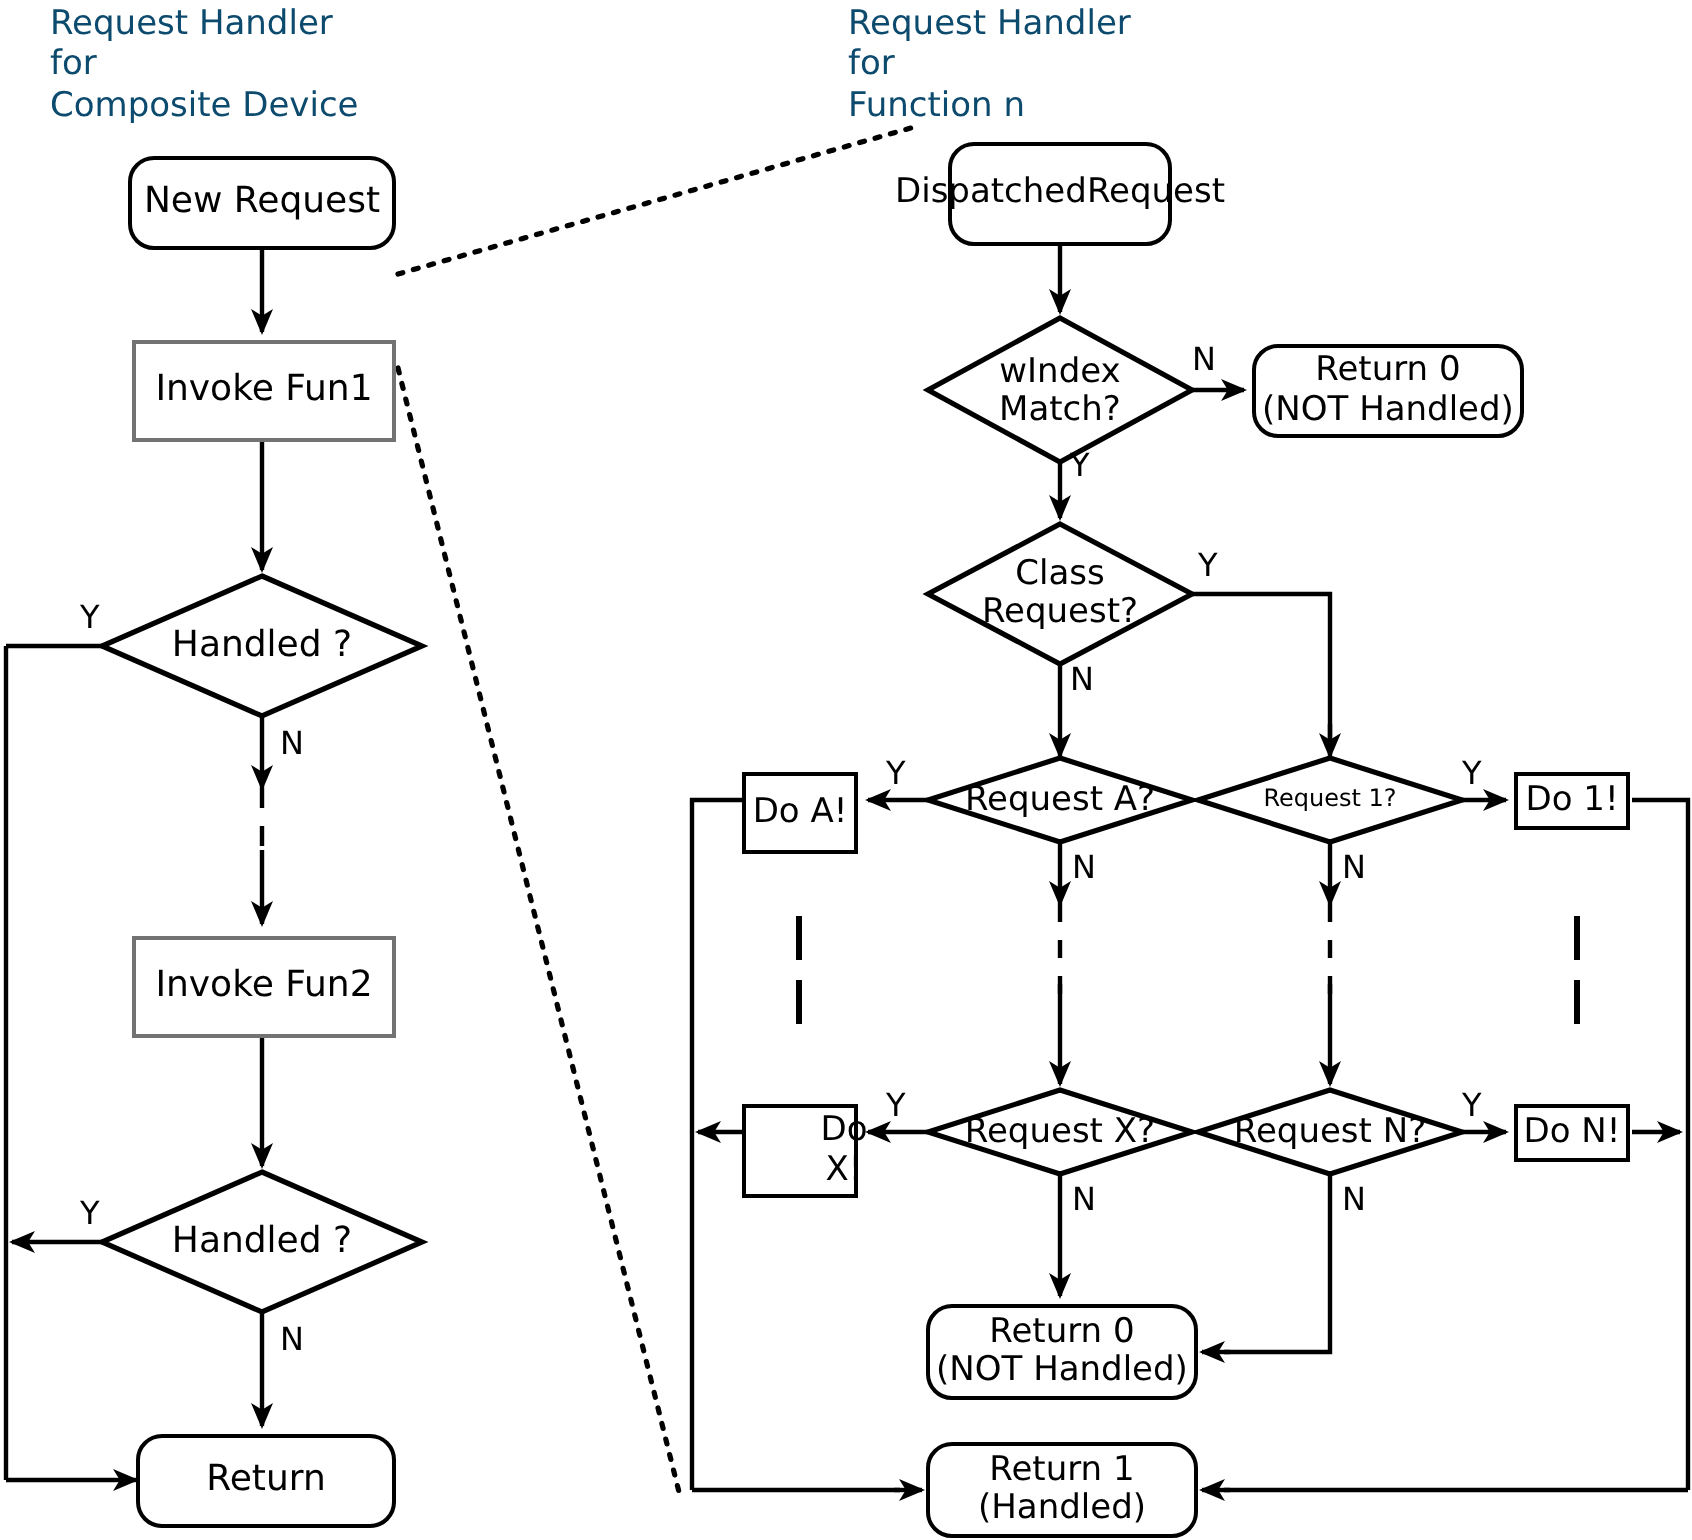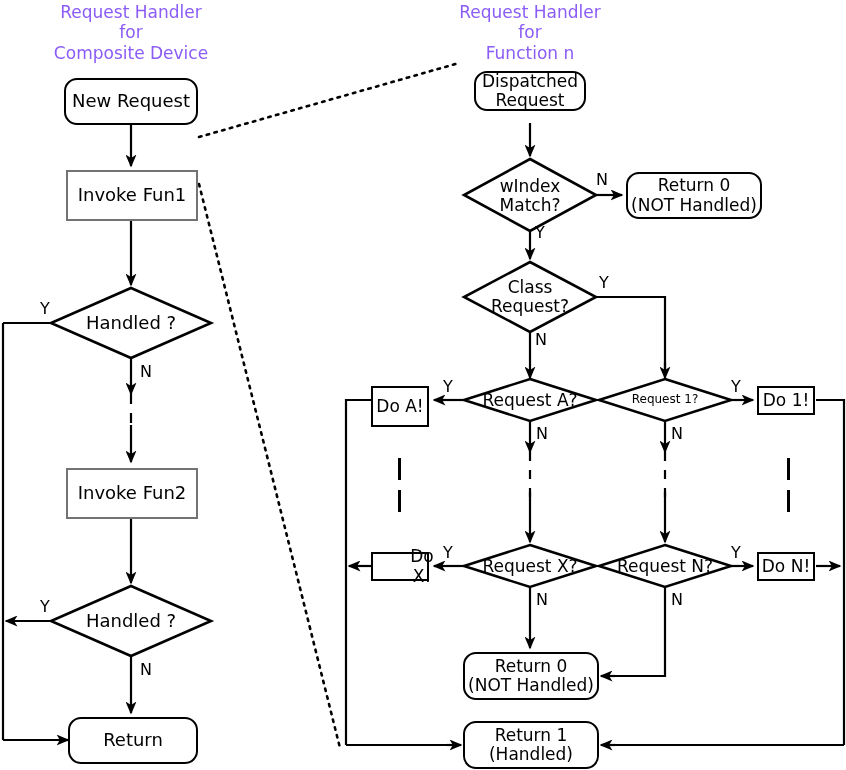--- a/index.html
+++ b/index.html
@@ -5,21 +5,21 @@
 <style>
   html,body{margin:0;padding:0;background:#ffffff;}
   body{width:846px;height:770px;font-family:"DejaVu Sans","Liberation Sans",sans-serif;}
   #stage{position:relative;width:846px;height:770px;overflow:hidden;background:#fff;}
   svg#wires{position:absolute;left:0;top:0;width:846px;height:770px;}
   .node{position:absolute;box-sizing:border-box;display:flex;align-items:center;justify-content:center;
         text-align:center;color:#000;background:#fff;line-height:1.12;}
   .term{border:2px solid #000;border-radius:13px;}
   .proc{border:2px solid #737373;border-radius:0;}
   .small-proc{border:2px solid #000;border-radius:0;font-size:17px;}
-  .title{position:absolute;text-align:center;font-size:17px;color:#8b5cf6;line-height:1.2;white-space:pre-line;}
+  .title{position:absolute;text-align:left;font-size:17px;color:#0c4a6e;line-height:1.2;white-space:pre-line;}
   .lbl{position:absolute;font-size:16px;color:#000;background:transparent;}
   .diamond-text{position:absolute;display:flex;align-items:center;justify-content:center;
         text-align:center;color:#000;line-height:1.1;}
   .ell{position:absolute;width:3px;background:#000;}
 </style>
 </head>
 <body>
 
 <div id="stage">
 
@@ -145,21 +145,21 @@
 
   <div class="node term" style="left:68px;top:717px;width:130px;height:47px;font-size:18px;">
     <span>Return</span>
   </div>
 
   <div class="lbl" style="left:40px;top:299px;">Y</div>
   <div class="lbl" style="left:140px;top:362px;">N</div>
   <div class="lbl" style="left:40px;top:597px;">Y</div>
   <div class="lbl" style="left:140px;top:660px;">N</div>
 
-  <div class="node term" style="left:474px;top:71px;width:112px;height:40px;font-size:17px;flex-direction:column;">
+  <div class="node term" style="left:474px;top:71px;width:112px;height:52px;font-size:17px;flex-direction:row;">
     <span>Dispatched</span>
     <span>Request</span>
   </div>
 
   <div class="diamond-text" style="left:478px;top:176px;width:104px;height:40px;font-size:17px;flex-direction:column;">
     <span>wIndex</span>
     <span>Match?</span>
   </div>
 
   <div class="node term" style="left:626px;top:172px;width:136px;height:47px;font-size:17px;flex-direction:column;">
@@ -184,21 +184,21 @@
     <span>Request 1?</span>
   </div>
 
   <div class="diamond-text" style="left:607px;top:553px;width:116px;height:26px;font-size:17px;">
     <span>Request N?</span>
   </div>
 
   <div class="node small-proc" style="left:371px;top:386px;width:58px;height:41px;">
     <span>Do A!</span>
   </div>
-  <div class="node small-proc" style="left:371px;top:552px;width:58px;height:29px;padding-left:44px;">
+  <div class="node small-proc" style="left:371px;top:552px;width:58px;height:47px;padding-left:44px;">
     <span>Do X!</span>
   </div>
   <div class="node small-proc" style="left:757px;top:386px;width:58px;height:29px;">
     <span>Do 1!</span>
   </div>
   <div class="node small-proc" style="left:757px;top:552px;width:58px;height:29px;">
     <span>Do N!</span>
   </div>
 
   <div class="node term" style="left:463px;top:652px;width:136px;height:48px;font-size:17px;flex-direction:column;">

